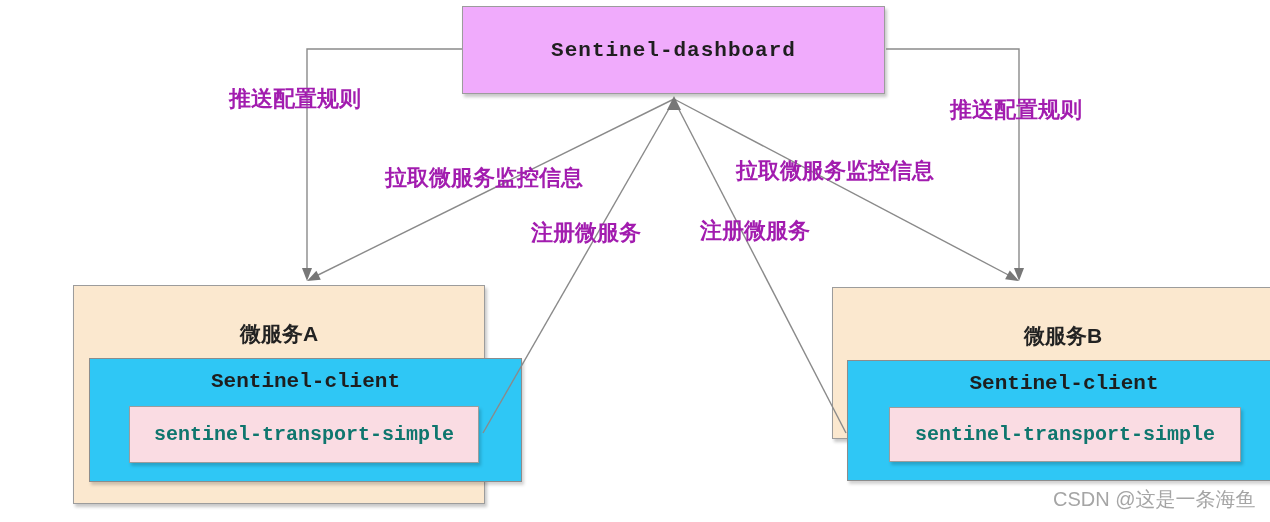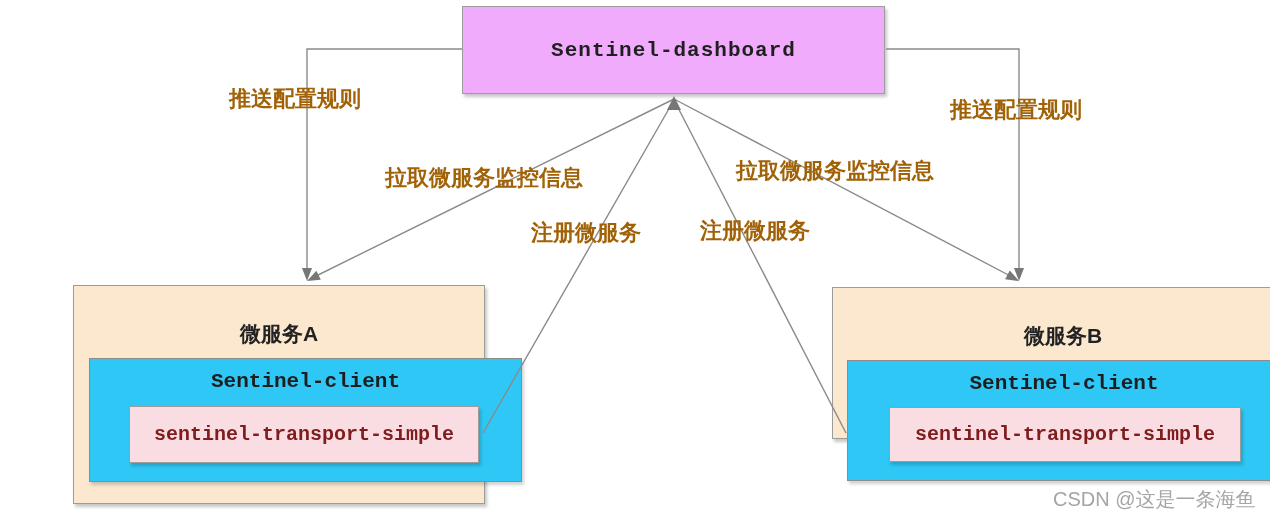--- a/index.html
+++ b/index.html
@@ -44,30 +44,30 @@
   
   .transport{
     position:absolute;background:#FADCE3;border:1px solid #9c9c9c;
     box-sizing:border-box;box-shadow:2px 3px 3px rgba(0,0,0,0.18);
     display:flex;align-items:center;justify-content:center;
   }
   #svcA .transport{left:39px;top:47px;width:350px;height:57px;}
   #svcB .transport{left:41px;top:46px;width:352px;height:55px;}
   .transport span{
     font-family:"Liberation Mono",monospace;font-weight:700;
-    font-size:20px;color:#7f1d1d;white-space:nowrap;
+    font-size:20px;color:#0f766e;white-space:nowrap;
   }
   
   svg.connectors{position:absolute;left:0;top:0;z-index:2;pointer-events:none;}
   svg.connectors .ln{stroke:#8a8a8a;stroke-width:1.4;fill:none;}
   svg.connectors .ah{fill:#777777;stroke:none;}
   
   .edge-label{
     position:absolute;z-index:3;white-space:nowrap;
-    font-size:22px;font-weight:700;color:#a16207;
+    font-size:22px;font-weight:700;color:#a21caf;
   }
   #lbl-push-left{left:229px;top:84px;}
   #lbl-push-right{left:950px;top:95px;}
   #lbl-pull-left{left:385px;top:163px;}
   #lbl-pull-right{left:736px;top:156px;}
   #lbl-reg-left{left:531px;top:218px;}
   #lbl-reg-right{left:700px;top:216px;}
   
   .watermark{
     position:absolute;left:1053px;top:486px;z-index:4;white-space:nowrap;

